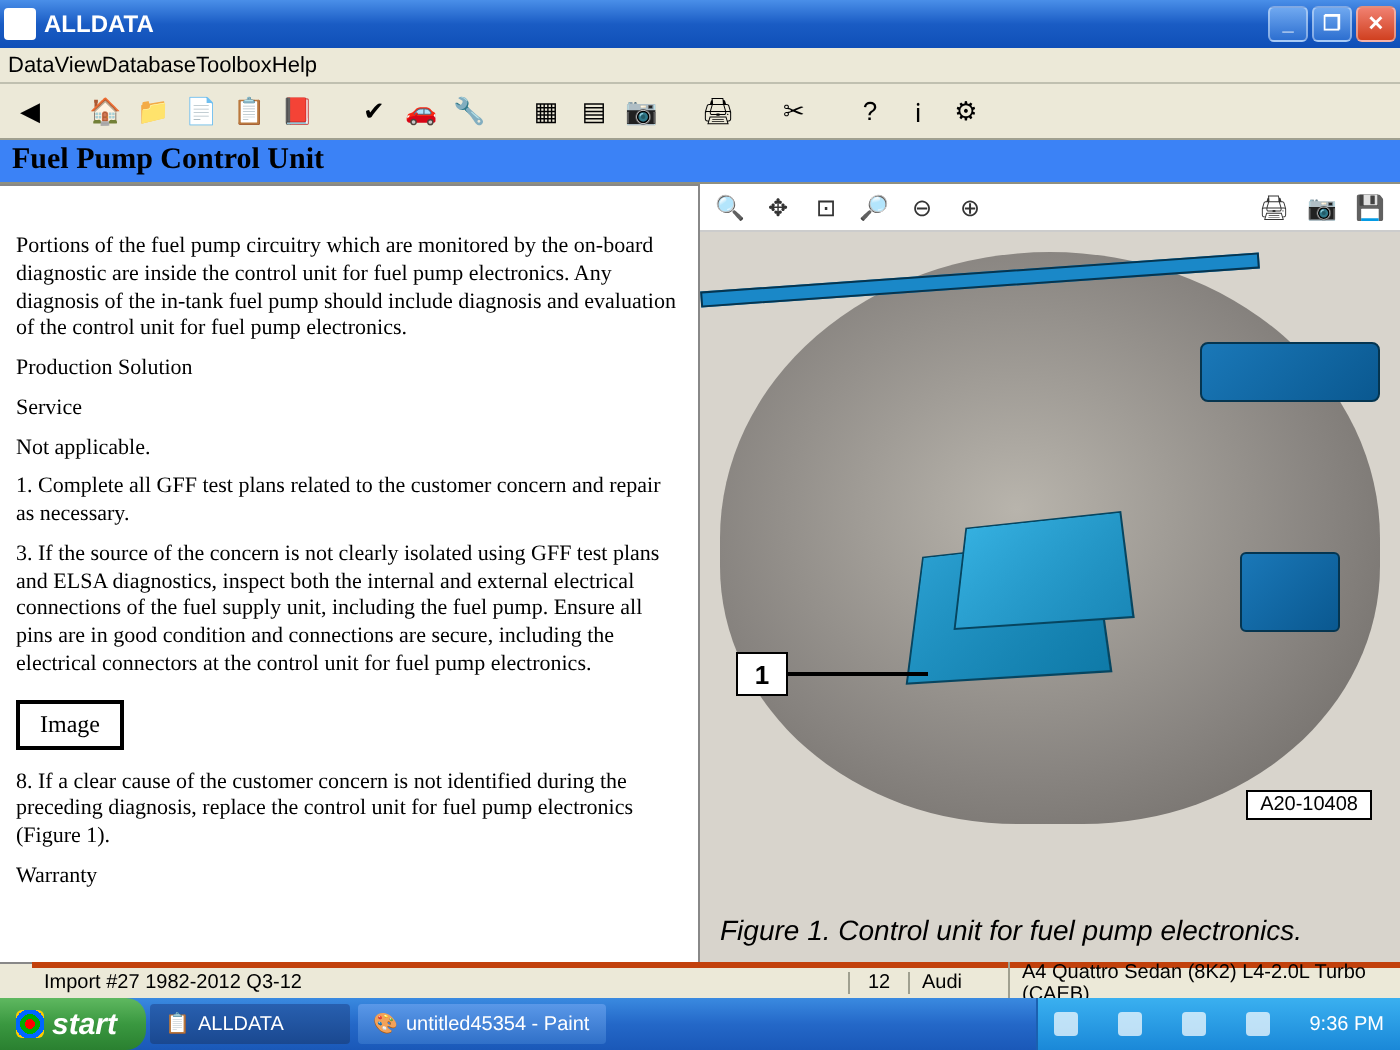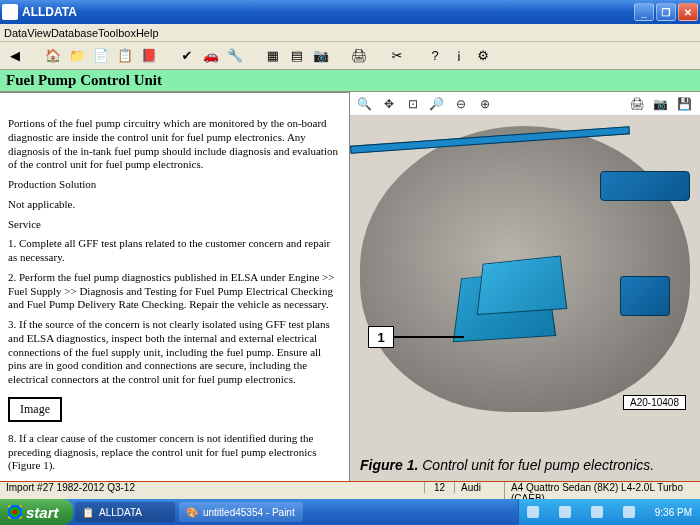--- a/index.html
+++ b/index.html
@@ -9,21 +9,21 @@
 .titlebar .ttext{flex:1}
 .winbtns{display:flex;gap:2px}
 .winbtn{width:20px;height:18px;border-radius:3px;display:flex;align-items:center;justify-content:center;font-family:Arial;font-weight:bold;font-size:10px;color:#fff;border:1px solid rgba(255,255,255,.4)}
 .wb-min,.wb-max{background:linear-gradient(to bottom,#6fa8f0,#2d6fd0)}
 .wb-close{background:linear-gradient(to bottom,#f08070,#d04020)}
 .menubar{height:18px;background:#ece9d8;display:flex;align-items:center;padding:0 4px;font-size:11px;border-bottom:1px solid #c0c0b0}
 .menubar span{cursor:default}
 .toolbar{height:28px;background:#ece9d8;display:flex;align-items:center;padding:0 6px;gap:6px;border-bottom:1px solid #a0a090}
 .tb{width:18px;height:18px;display:flex;align-items:center;justify-content:center;font-size:13px;cursor:pointer}
 .tbsep{width:8px}
-.heading{background:#86efac;padding:2px 6px;border-bottom:1px solid #909080}
+.heading{background:#3b82f6;padding:2px 6px;border-bottom:1px solid #909080}
 .heading h1{font-family:"Times New Roman",serif;font-size:15px;font-weight:bold;color:#000}
 .heading .sub{font-size:10px;color:#333}
 .content{display:flex;height:390px;background:#fff}
 .leftpane{width:350px;border:1px solid #888;border-left:none;overflow-y:scroll;background:#fff;padding:18px 8px;font-family:"Times New Roman",serif;font-size:11px;line-height:1.25}
 .leftpane p{margin:6px 0}
 .imgbtn{display:inline-block;border:2px solid #000000;padding:3px 10px;font-family:"Times New Roman",serif;font-size:12px;margin:4px 0;cursor:pointer}
 .rightpane{flex:1;background:#fff;display:flex;flex-direction:column}
 .imgtoolbar{height:24px;display:flex;align-items:center;padding:0 6px;gap:6px;border-bottom:1px solid #ccc}
 .itb{width:18px;height:18px;display:flex;align-items:center;justify-content:center;font-size:12px;cursor:pointer;color:#333}
 .diagram{flex:1;position:relative;background:#d8d4cc;overflow:hidden}
@@ -31,22 +31,22 @@
 .module{position:absolute;left:105px;top:150px;width:95px;height:75px;background:linear-gradient(135deg,#2a9fd0,#0f7aa8);border:1px solid #064560;transform:perspective(200px) rotateX(30deg) rotateY(-10deg)}
 .module2{position:absolute;left:128px;top:138px;width:85px;height:60px;background:linear-gradient(135deg,#35b0e0,#1a88b8);border:1px solid #064560;transform:perspective(200px) rotateX(30deg) rotateY(-10deg)}
 .wire{position:absolute;background:#1a88c8;height:8px;border:1px solid #053550}
 .w1{top:20px;left:0;width:280px;transform:rotate(-4deg)}
 .w2{top:55px;right:10px;width:90px;height:30px;background:linear-gradient(135deg,#1a78b8,#0a5890);border-radius:4px}
 .w3{top:160px;right:30px;width:50px;height:40px;background:linear-gradient(135deg,#1a78b8,#0a5890);border-radius:3px}
 .callout{position:absolute;left:18px;top:210px;width:26px;height:22px;background:#fff;border:1.5px solid #000;display:flex;align-items:center;justify-content:center;font-family:Arial;font-weight:bold;font-size:13px}
 .callout-line{position:absolute;left:44px;top:220px;width:70px;height:1.5px;background:#000}
 .partno{position:absolute;right:14px;bottom:72px;background:#fff;border:1px solid #000;padding:1px 6px;font-family:Liberation Sans, sans-serif;font-size:10px}
 .caption{position:absolute;left:10px;right:10px;bottom:8px;font-family:Arial;font-size:14px;font-style:italic;line-height:1.3}
-.caption b{font-weight:bold;font-style:italic}
-.statusbar{position:absolute;left:0;right:0;bottom:26px;height:18px;background:#ece9d8;border-top:1px solid #c2410c;display:flex;align-items:flex-start;padding:0 6px;font-size:10px}
+.caption b{font-weight:normal;font-style:italic}
+.statusbar{position:absolute;left:16px;right:0;bottom:26px;height:18px;background:#ece9d8;border-top:3px solid #c2410c;display:flex;align-items:center;padding:0 6px;font-size:10px}
 .statusbar .s1{flex:1}
 .statusbar .s2{width:30px;text-align:center;border-left:1px solid #a0a090;padding:0 6px}
 .statusbar .s3{width:50px;border-left:1px solid #a0a090;padding:0 6px}
 .statusbar .s4{width:190px;border-left:1px solid #a0a090;padding:0 6px}
 .taskbar{position:absolute;left:0;right:0;bottom:0;height:26px;background:linear-gradient(to bottom,#3a8ae0 0%,#2468c8 50%,#1a58b8 100%);display:flex;align-items:center}
 .startbtn{height:26px;padding:0 14px 0 8px;background:linear-gradient(to bottom,#5fb860 0%,#3a9840 50%,#2a8030 100%);color:#fff;font-weight:bold;font-style:italic;font-size:15px;display:flex;align-items:center;border-radius:0 10px 10px 0;gap:4px}
 .startbtn::before{content:"";width:14px;height:14px;background:radial-gradient(circle,#f00 0 25%,#0a0 25% 50%,#06f 50% 75%,#fc0 75%);border-radius:3px}
 .taskbtn{height:20px;margin:0 2px;padding:0 8px;background:linear-gradient(to bottom,#5a98e8,#3070c8);color:#fff;font-size:10px;display:flex;align-items:center;border-radius:2px;gap:4px;min-width:100px}
 .taskbtn.active{background:linear-gradient(to bottom,#2860b0,#1a4890)}
 .tray{margin-left:auto;height:26px;background:linear-gradient(to bottom,#3ab0f0,#1a88d8);padding:0 8px;display:flex;align-items:center;gap:20px;color:#fff;font-size:10px;border-left:1px solid #1a60b0}
@@ -104,24 +104,23 @@
 </div>
 
 <div class="heading">
   <h1>Fuel Pump Control Unit</h1>
 </div>
 
 <div class="content">
   <div class="leftpane">
     <p>Portions of the fuel pump circuitry which are monitored by the on-board diagnostic are inside the control unit for fuel pump electronics. Any diagnosis of the in-tank fuel pump should include diagnosis and evaluation of the control unit for fuel pump electronics.</p>
     <p>Production Solution</p>
+    <p>Service</p>
     <p>Not applicable.</p>
-    <p>Service</p>
     <p>1. Complete all GFF test plans related to the customer concern and repair as necessary.</p>
-    <p>2. Perform the fuel pump diagnostics published in ELSA under Engine &gt;&gt; Fuel Supply &gt;&gt; Diagnosis and Testing for Fuel Pump Electrical Checking and Fuel Pump Delivery Rate Checking. Repair the vehicle as necessary.</p>
     <p>3. If the source of the concern is not clearly isolated using GFF test plans and ELSA diagnostics, inspect both the internal and external electrical connections of the fuel supply unit, including the fuel pump. Ensure all pins are in good condition and connections are secure, including the electrical connectors at the control unit for fuel pump electronics.</p>
     <span class="imgbtn">Image</span>
     <p>8. If a clear cause of the customer concern is not identified during the preceding diagnosis, replace the control unit for fuel pump electronics (Figure 1).</p>
     <p>Warranty</p>
     
     
     
   </div>
   <div class="rightpane">
     <div class="imgtoolbar">

